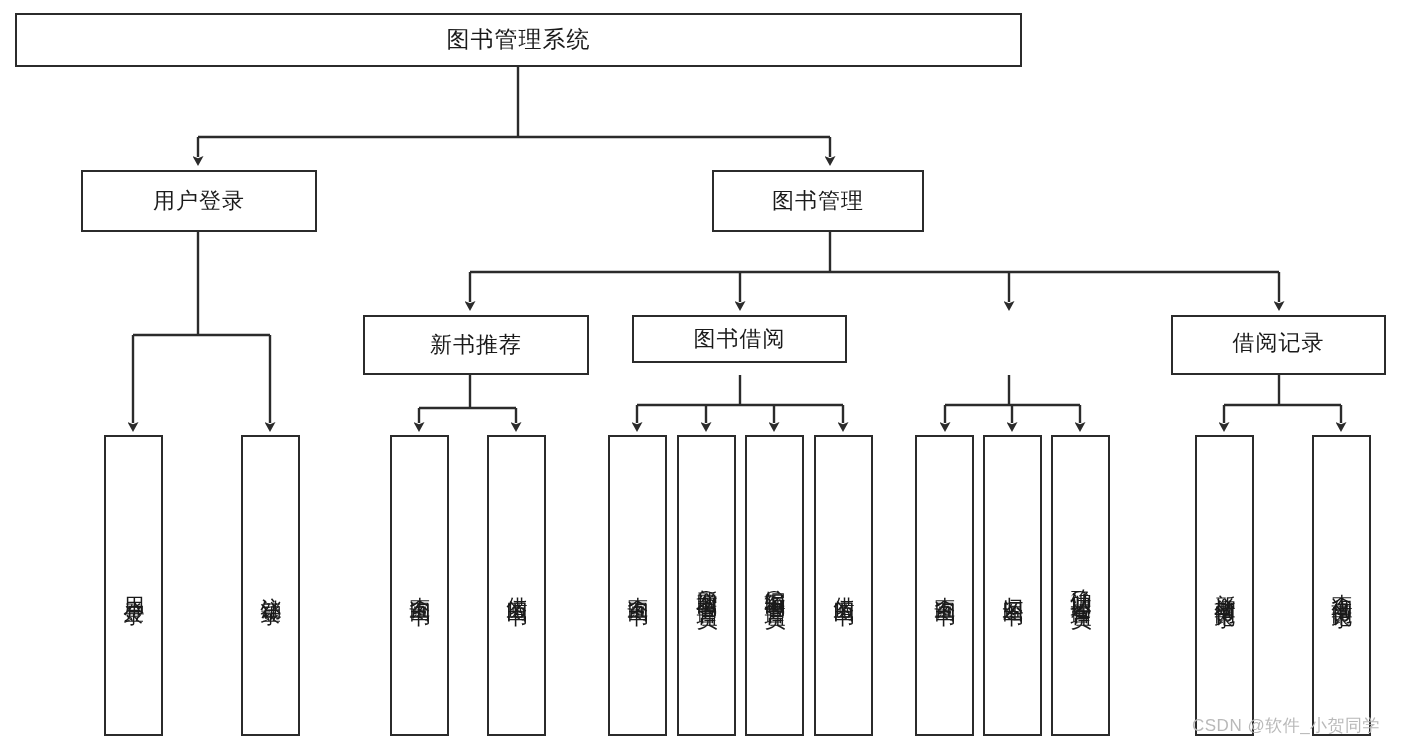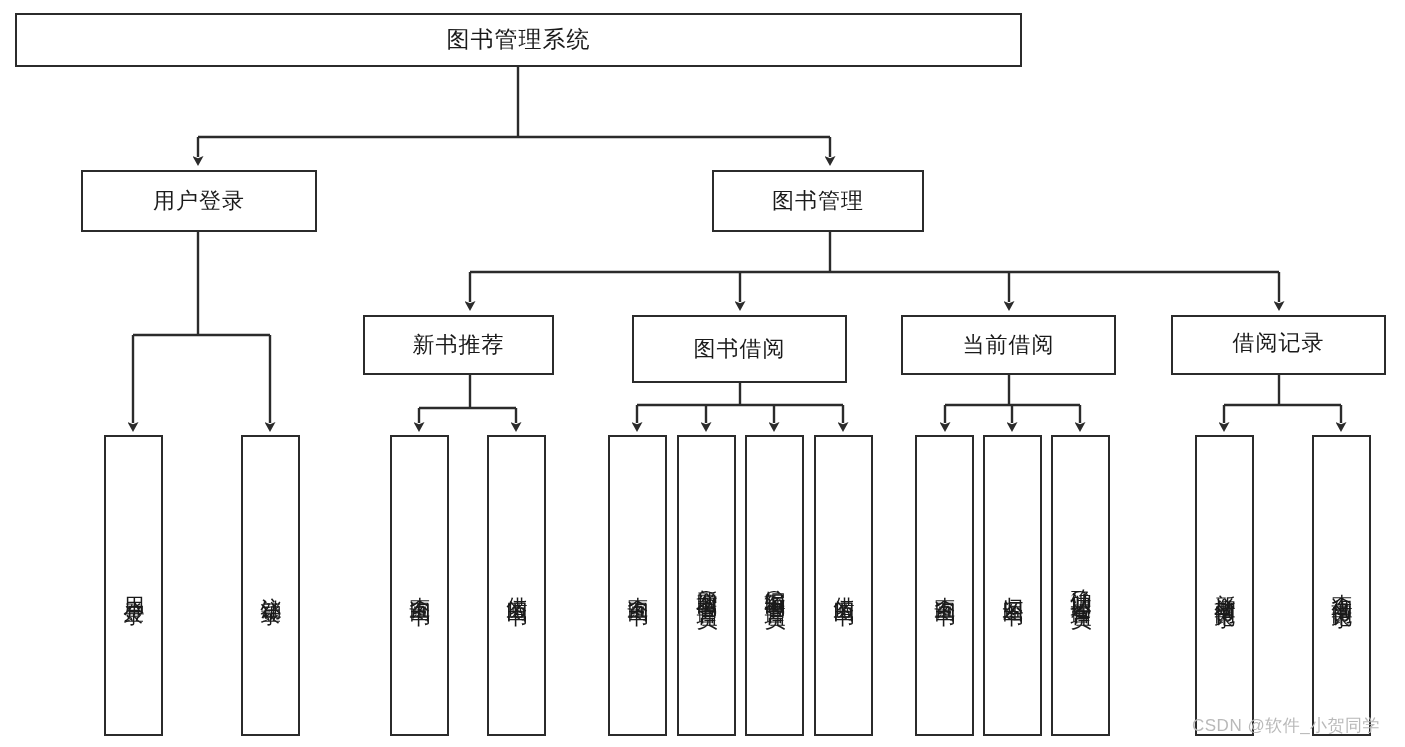--- a/index.html
+++ b/index.html
@@ -126,28 +126,25 @@
     <span class="label">图书管理系统</span>
   </div>
 
   <div class="node horiz" style="left:81px; top:170px; width:236px; height:62px;">
     <span class="label">用户登录</span>
   </div>
   <div class="node horiz" style="left:712px; top:170px; width:212px; height:62px;">
     <span class="label">图书管理</span>
   </div>
 
-  <div class="node horiz" style="left:363px; top:315px; width:191px; height:60px;">
+  <div class="node horiz" style="left:363px; top:315px; width:226px; height:60px;">
     <span class="label">新书推荐</span>
   </div>
-  <div class="node horiz" style="left:632px; top:315px; width:215px; height:68px;">
+  <div class="node horiz" style="left:632px; top:315px; width:215px; height:48px;">
     <span class="label">图书借阅</span>
-  </div>
-  <div class="node horiz" style="left:901px; top:315px; width:215px; height:60px;">
-    <span class="label">当前借阅</span>
   </div>
   <div class="node horiz" style="left:1171px; top:315px; width:215px; height:60px;font-family:Liberation Mono, monospace;">
     <span class="label">借阅记录</span>
   </div>
 
   <div class="node vert" style="left:104px; top:435px; width:59px; height:301px;">
     <span class="label">用户登录</span>
   </div>
   <div class="node vert" style="left:241px; top:435px; width:59px; height:301px;">
     <span class="label">注销登录</span>

